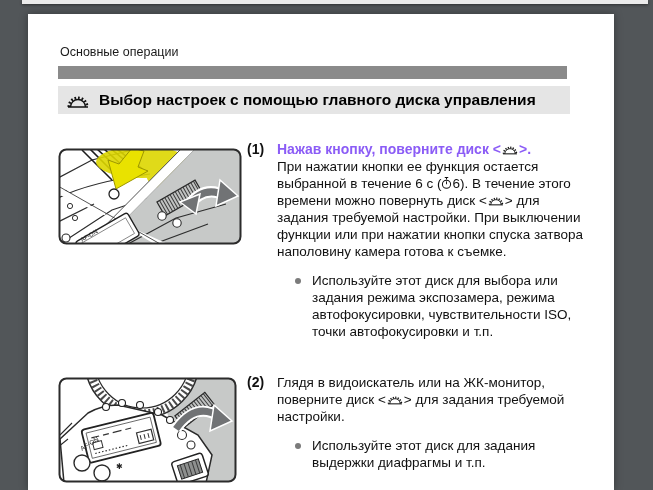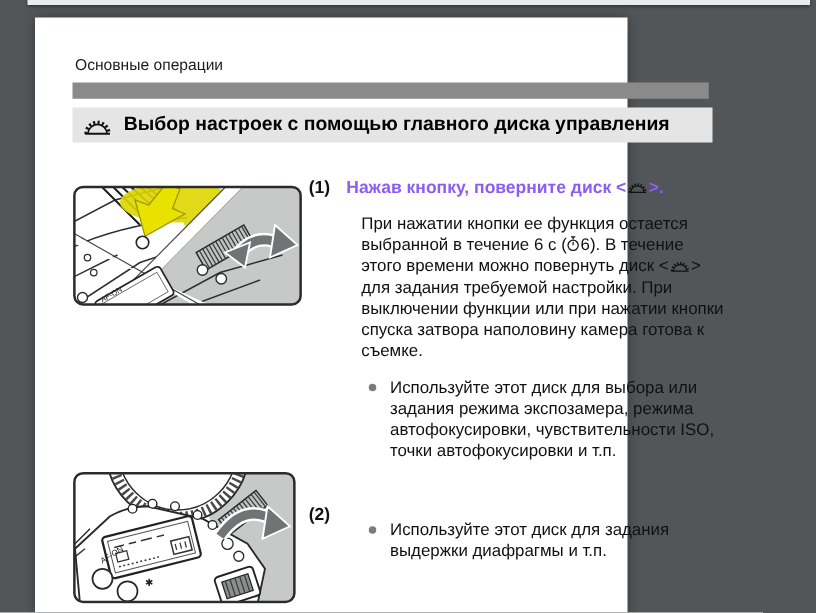--- a/index.html
+++ b/index.html
@@ -2,36 +2,36 @@
 <html><head>
 <meta charset="utf-8">
 <style>
   html,body{margin:0;padding:0}
   body{
     width:653px;height:490px;overflow:hidden;position:relative;
     background:#525659;
     font-family:"Liberation Sans", sans-serif;
   }
   .prev-page-edge{position:absolute;left:22px;top:0;width:626px;height:4px;background:#ebebeb;box-shadow:0 1px 3px rgba(0,0,0,.45)}
-  .page{position:absolute;left:28px;top:14px;width:474px;height:476px;background:#ffffff;box-shadow:0 0 8px rgba(0,0,0,.35)}
+  .page{position:absolute;left:28px;top:14px;width:586px;height:476px;background:#ffffff;box-shadow:0 0 8px rgba(0,0,0,.35)}
   .breadcrumb{position:absolute;left:32px;top:31px;font-size:12.5px;color:#1b1b1b}
   .divider-bar{position:absolute;left:30px;top:52px;width:509px;height:13px;background:#8a8a8a}
   .sec-bar{position:absolute;left:30px;top:72px;width:512px;height:28px;background:#e5e5e5;display:flex;align-items:center;box-sizing:border-box;padding-left:7px}
   .sec-dial{width:26px;height:18px;flex:0 0 auto;margin-right:8px}
   .sec-title{font-size:15.5px;font-weight:bold;color:#000;white-space:nowrap}
   .illus{position:absolute}
   .illus-1{left:30px;top:134px}
   .illus-2{left:30px;top:363px}
   .steps{position:absolute;left:219px;top:127px;width:346px;color:#111}
   .step{display:flex;font-size:13.5px;line-height:17px}
   .step + .step{margin-top:22px}
   .step-num{flex:0 0 30px;font-weight:bold;font-size:14px;line-height:17px}
   .step-body{flex:1 1 auto}
   .step-h{margin:0;font-size:14px;line-height:17px;font-weight:bold;color:#8b5cf6}
-  .step-p{margin:12px}
+  .step-p{margin:0}
   .step ul{margin:12px;padding:0;list-style:none}
   .step li{position:relative;padding-left:23px}
   .step li::before{content:"";position:absolute;left:6px;top:6px;width:6px;height:6px;border-radius:50%;background:#7b7b7b}
   .di{width:18px;height:12px;vertical-align:-1px}
   .ti{width:11px;height:14px;vertical-align:-2px}
   .hidden-defs{position:absolute;width:0;height:0;overflow:hidden}
 </style>
 </head>
 <body>
 
@@ -210,20 +210,23 @@
             </svg><span>&gt; для задания требуемой настройки. При выключении функции или при нажатии кнопки спуска затвора наполовину камера готова к съемке.</span></p>
         <ul>
           <li>Используйте этот диск для выбора или задания режима экспозамера, режима автофокусировки, чувствительности ISO, точки автофокусировки и т.п.</li>
         </ul>
       </div>
     </div>
 
     <div class="step">
       <div class="step-num">(2)</div>
       <div class="step-body">
+        <p class="step-p"><span>Глядя в видоискатель или на ЖК-монитор, поверните диск &lt;</span><svg class="di">
+              <use href="#sym-dial"></use>
+            </svg><span>&gt; для задания требуемой настройки.</span></p>
         <ul>
           <li>Используйте этот диск для задания выдержки диафрагмы и т.п.</li>
         </ul>
       </div>
     </div>
 
   </div>
 </div>
 
 </body></html>

